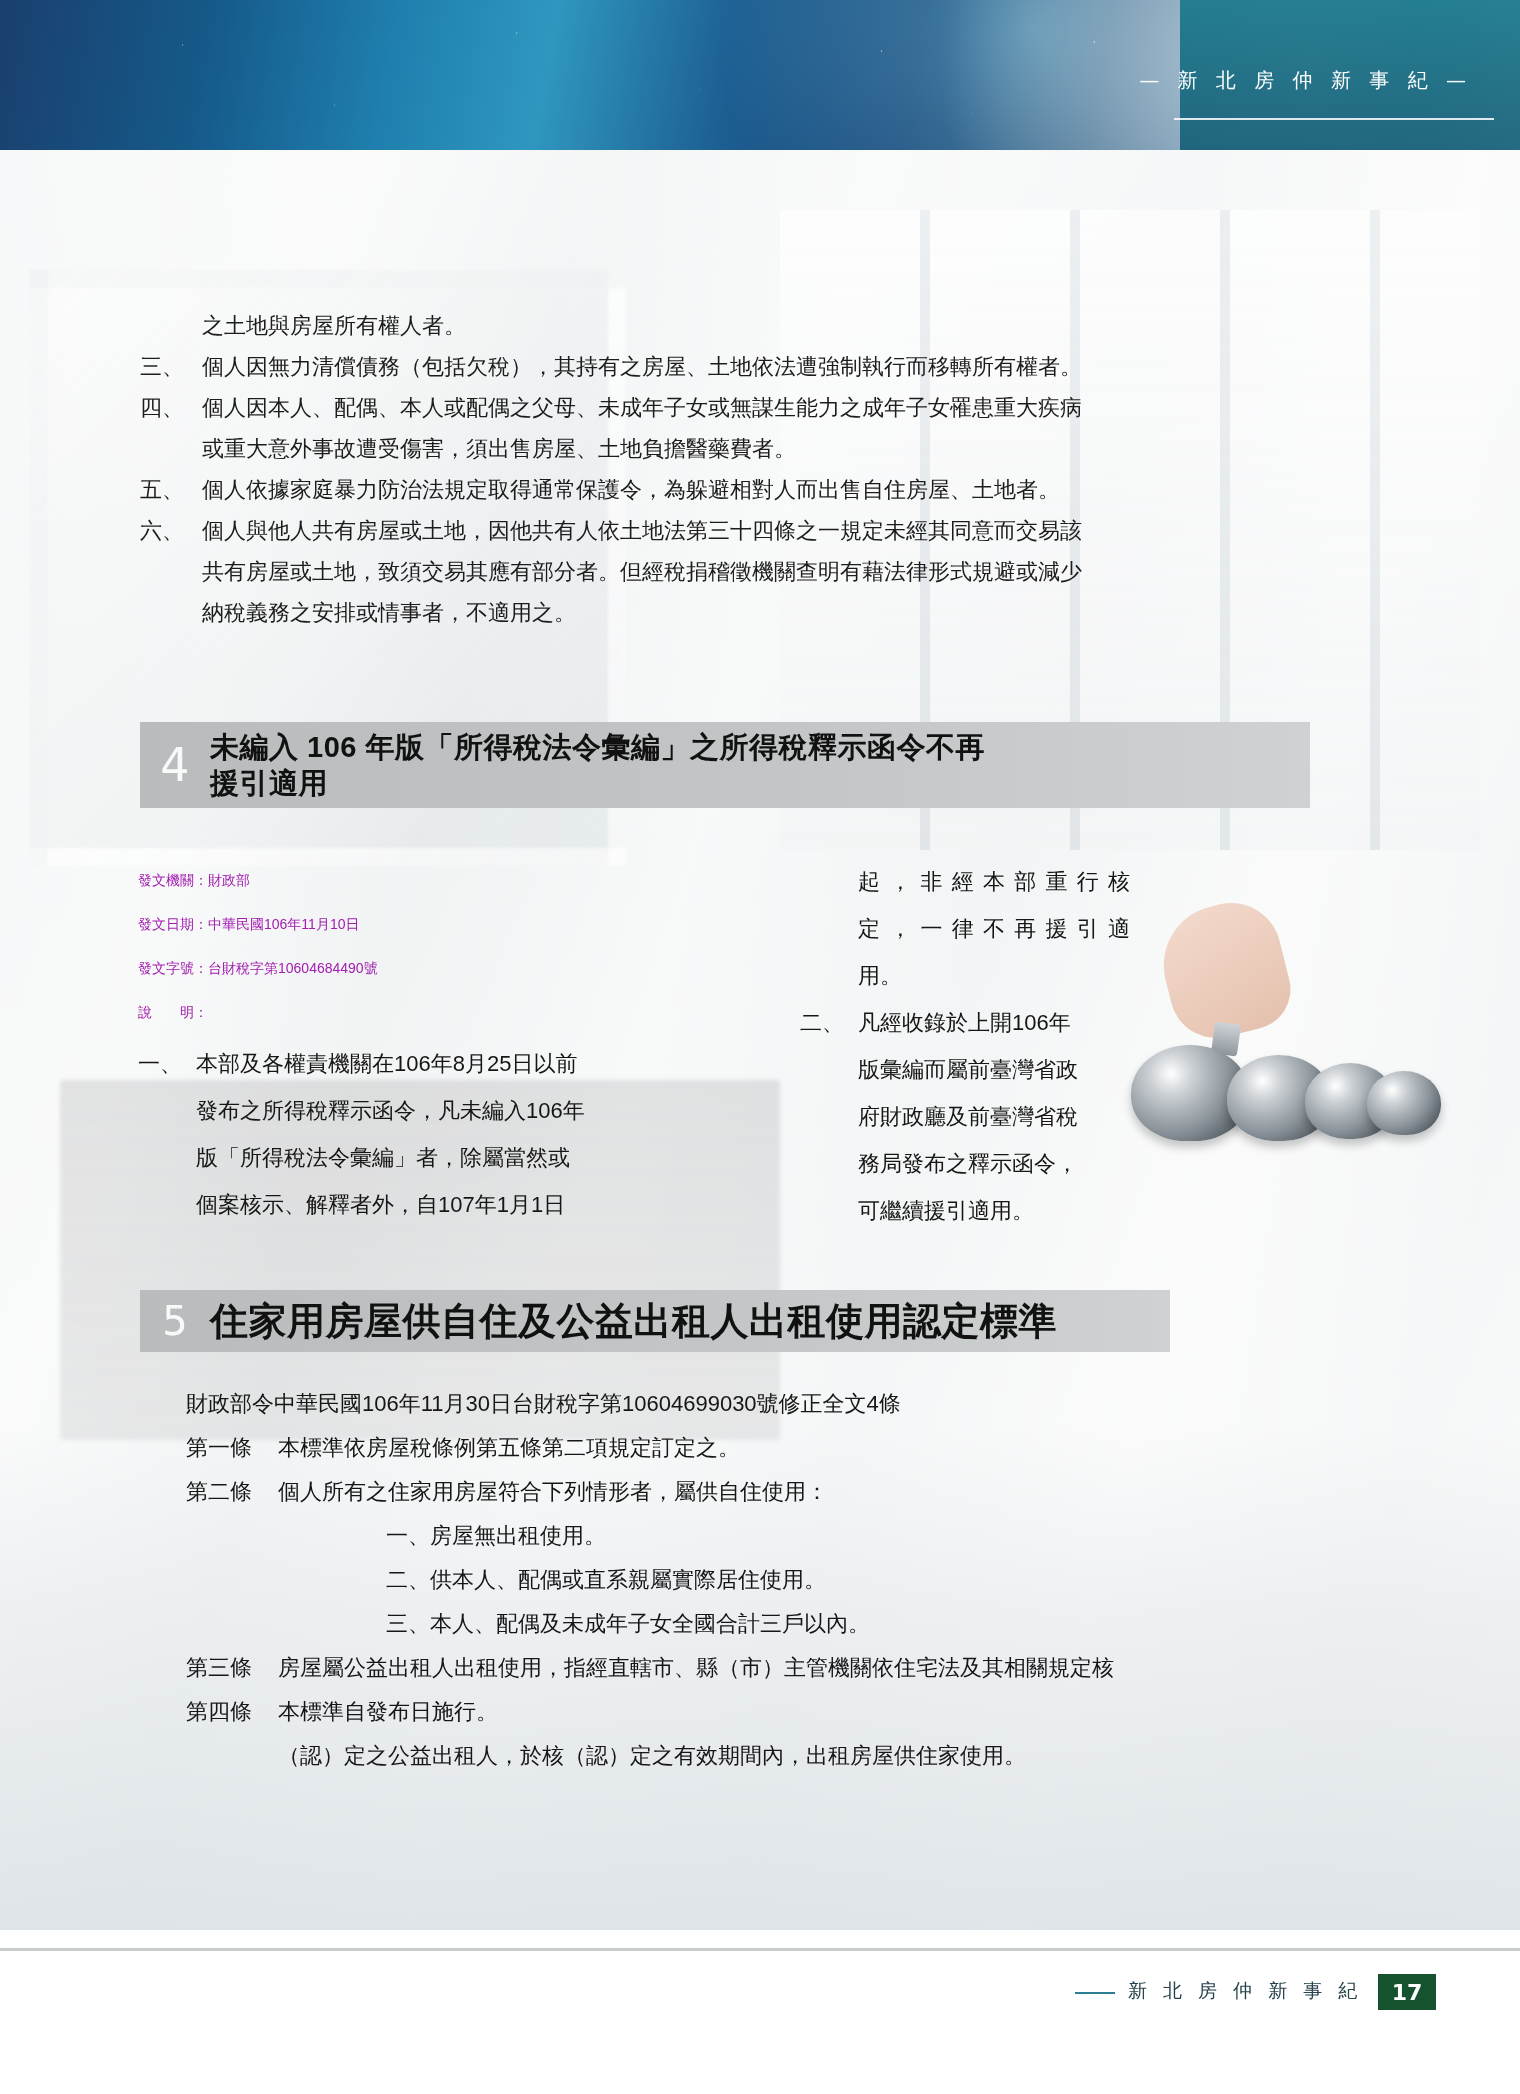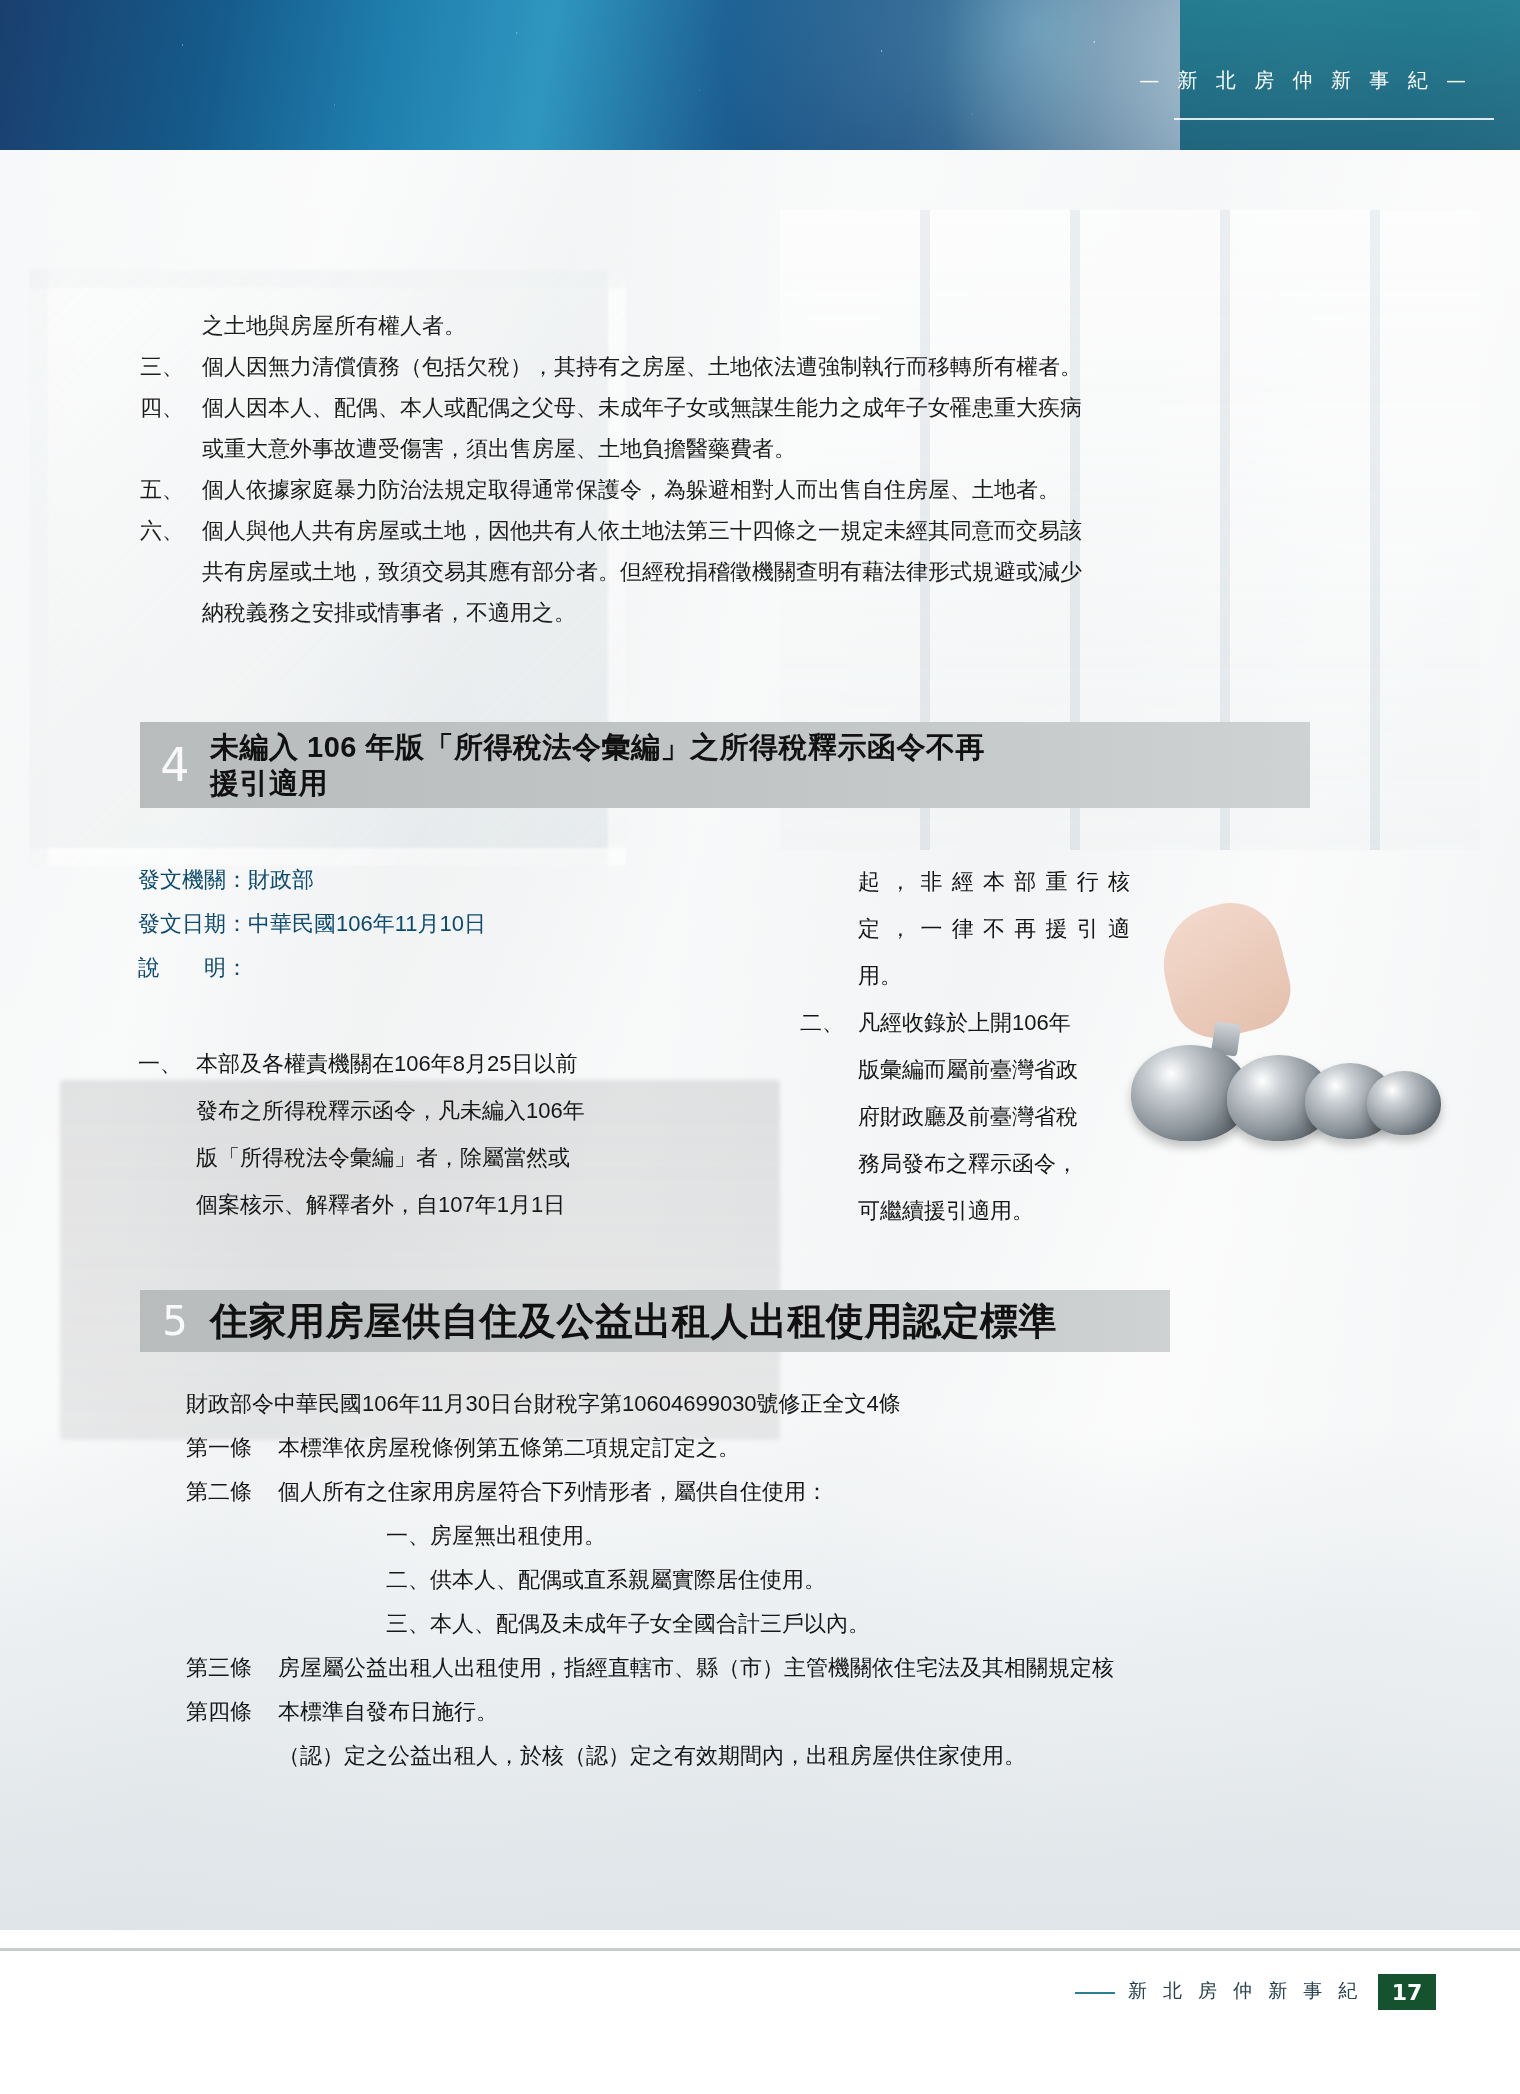--- a/index.html
+++ b/index.html
@@ -188,23 +188,23 @@
     height: 62px;
   }
   #sec5 .badge { font-size: 40px; }
   #sec5 .htxt { font-size: 38px; }
 
   
   .meta {
     position: absolute;
     left: 138px; top: 858px;
     width: 560px;
-    font-size: 22px;
+    font-size: 14px;
     line-height: 44px;
-    color: #0c4a6e;
+    color: #a21caf;
   }
   .meta .row { display: flex; }
   .meta .k { white-space: pre; }
 
   .col-left {
     position: absolute;
     left: 138px; top: 1040px;
     width: 570px;
     font-size: 22px;
     line-height: 47px;
@@ -372,20 +372,24 @@
   </div>
 
   <div class="meta">
     <div class="row">
         <span class="k">發文機關：</span>
         <span class="v">財政部</span>
       </div>
     <div class="row">
         <span class="k">發文日期：</span>
         <span class="v">中華民國106年11月10日</span>
+      </div>
+    <div class="row">
+        <span class="k">發文字號：</span>
+        <span class="v">台財稅字第10604684490號</span>
       </div>
     <div class="row">
         <span class="k">說　　明：</span>
         <span class="v"></span>
       </div>
   </div>
 
   <div class="col-left">
     <div class="li">
         <span class="num">一、</span>

